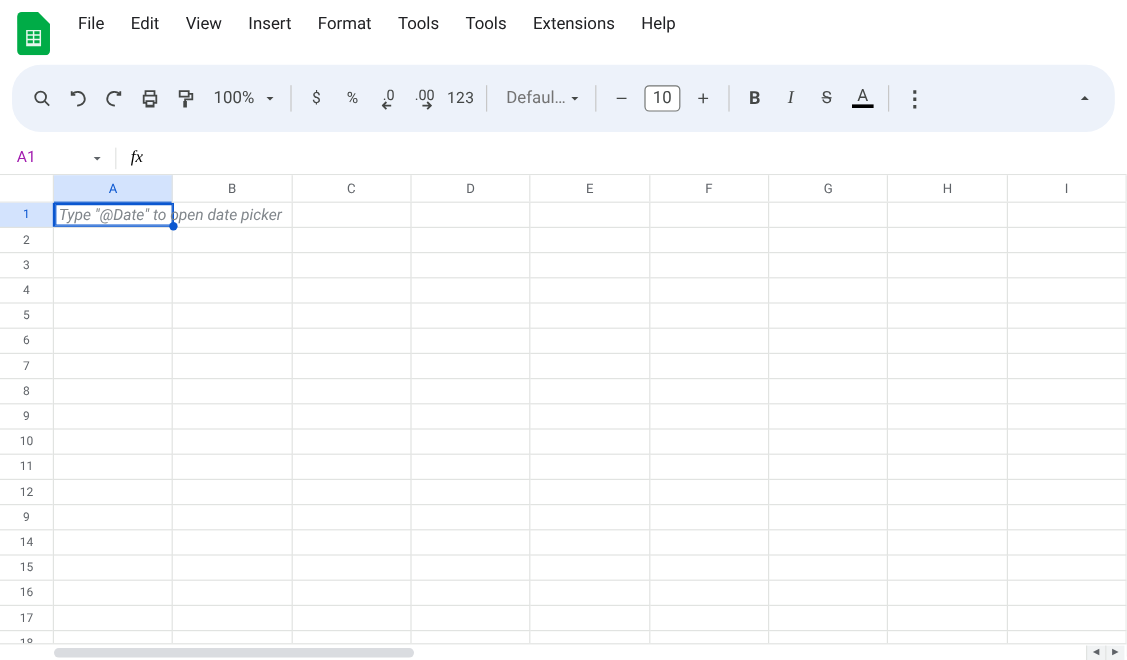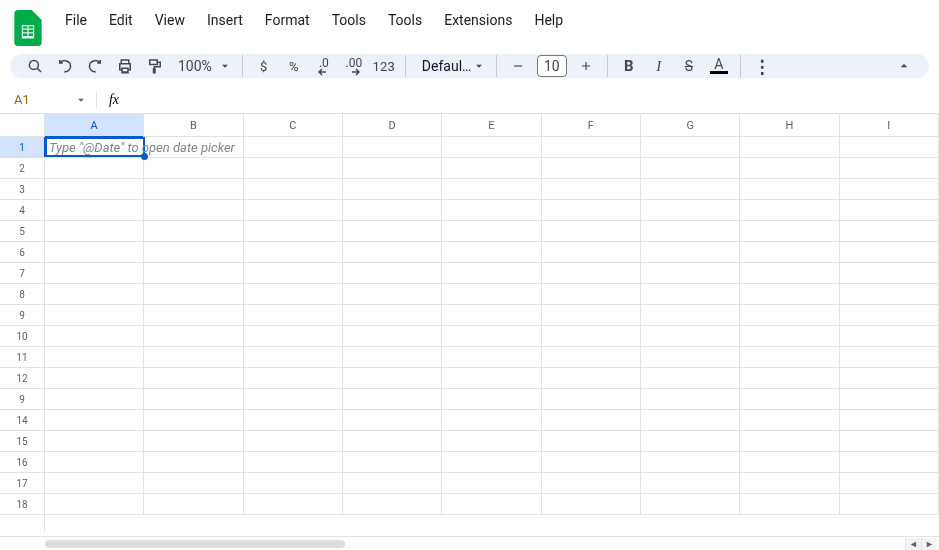--- a/index.html
+++ b/index.html
@@ -28,34 +28,34 @@
   .menu-item {
     padding: 4px 9px; font-size: 14px; color: #202124; border-radius: 4px;
     cursor: pointer;
   }
 
   
   .toolbar-wrap {
     margin: 8px 10px 0 10px;
     background: #edf2fa;
     border-radius: 24px;
-    height: 24px;
+    height: 56px;
     display: flex; align-items: center;
     padding: 0 10px;
     position: relative;
   }
   .tb-btn {
     width: 30px; height: 30px; display:flex; align-items:center; justify-content:center;
     border-radius: 4px; cursor: pointer; color: #444746;
   }
   .tb-sep { width: 1px; height: 22px; background: #c7c7c7; margin: 0 6px; }
   .zoom { display:flex; align-items:center; font-size:14px; padding:0 4px 0 8px; cursor:pointer; color:#444746;}
   .zoom .chev { margin-left:6px; }
   .tb-text { font-size: 13px; color:#444746; padding:0 4px; letter-spacing:0.2px;}
-  .font-sel { display:flex; align-items:center; font-size:14px; padding:0 4px 0 10px; cursor:pointer; color:#0f172a; width:78px;}
+  .font-sel { display:flex; align-items:center; font-size:14px; padding:0 4px 0 10px; cursor:pointer; color:#737373; width:78px;}
   .font-sel span:first-child { overflow:hidden; text-overflow:ellipsis; white-space:nowrap; flex:1;}
   .size-group { display:flex; align-items:center; gap:4px; }
   .size-box {
     width: 30px; height: 22px; border:1px solid #747775; border-radius:4px;
     text-align:center; line-height:20px; font-size:14px; background:#fff; color:#444746;
   }
   .bold { font-weight: 700; font-size:15px;}
   .italic { font-style: italic; font-family: Georgia, serif; font-size:15px;}
   .strike { text-decoration: line-through; font-size:14px;}
   .text-color { display:flex; flex-direction:column; align-items:center; justify-content:center; }
@@ -63,21 +63,21 @@
   .more-v { font-size:18px; font-weight:bold; letter-spacing:-1px;}
   .collapse { margin-left:auto; }
 
   
   .fx-row {
     display:flex; align-items:center; height:28px; border-bottom:1px solid #e1e3e1;
     margin-top:8px;
   }
   .name-box {
     width: 96px; height:100%; display:flex; align-items:center; justify-content:space-between;
-    padding: 0 8px 0 14px; font-size:13px; color:#a16207; cursor:pointer;
+    padding: 0 8px 0 14px; font-size:13px; color:#a21caf; cursor:pointer;
   }
   .name-box .chev { color:#5f6368; }
   .fx-sep { width:1px; height:18px; background:#e1e3e1; }
   .fx-icon { width:34px; text-align:center; font-style:italic; font-family: Georgia,serif; color:#000000; font-size:14px;}
   .fx-input { flex:1; height:100%; border:none; outline:none; font-size:13px; padding:0 4px;}
 
   
   .grid-wrap { position:relative; height: calc(550px - 132px); }
   .corner {
     position:absolute; top:0; left:0; width:45px; height:23px;

